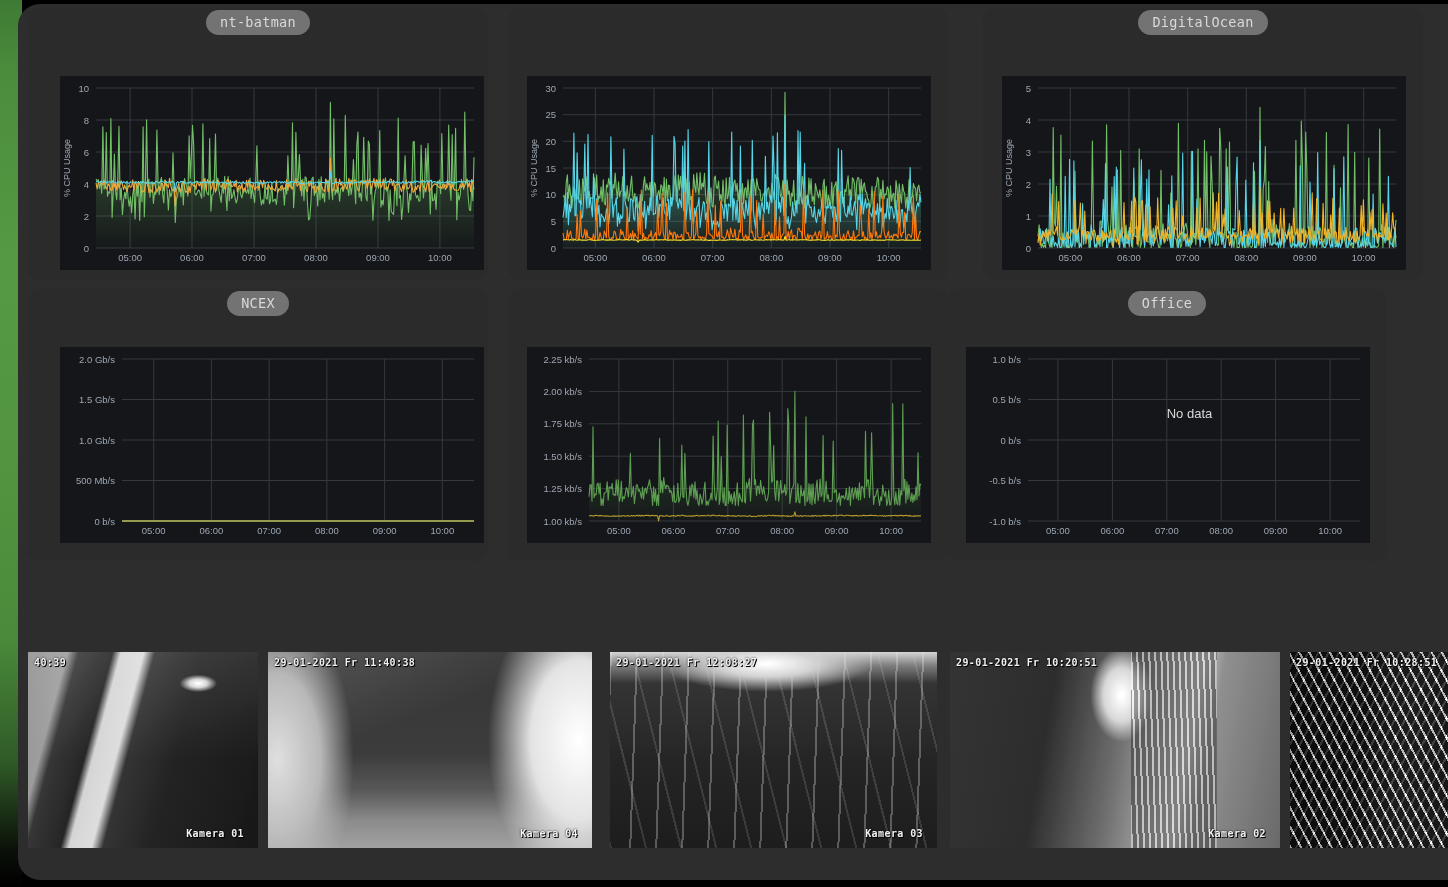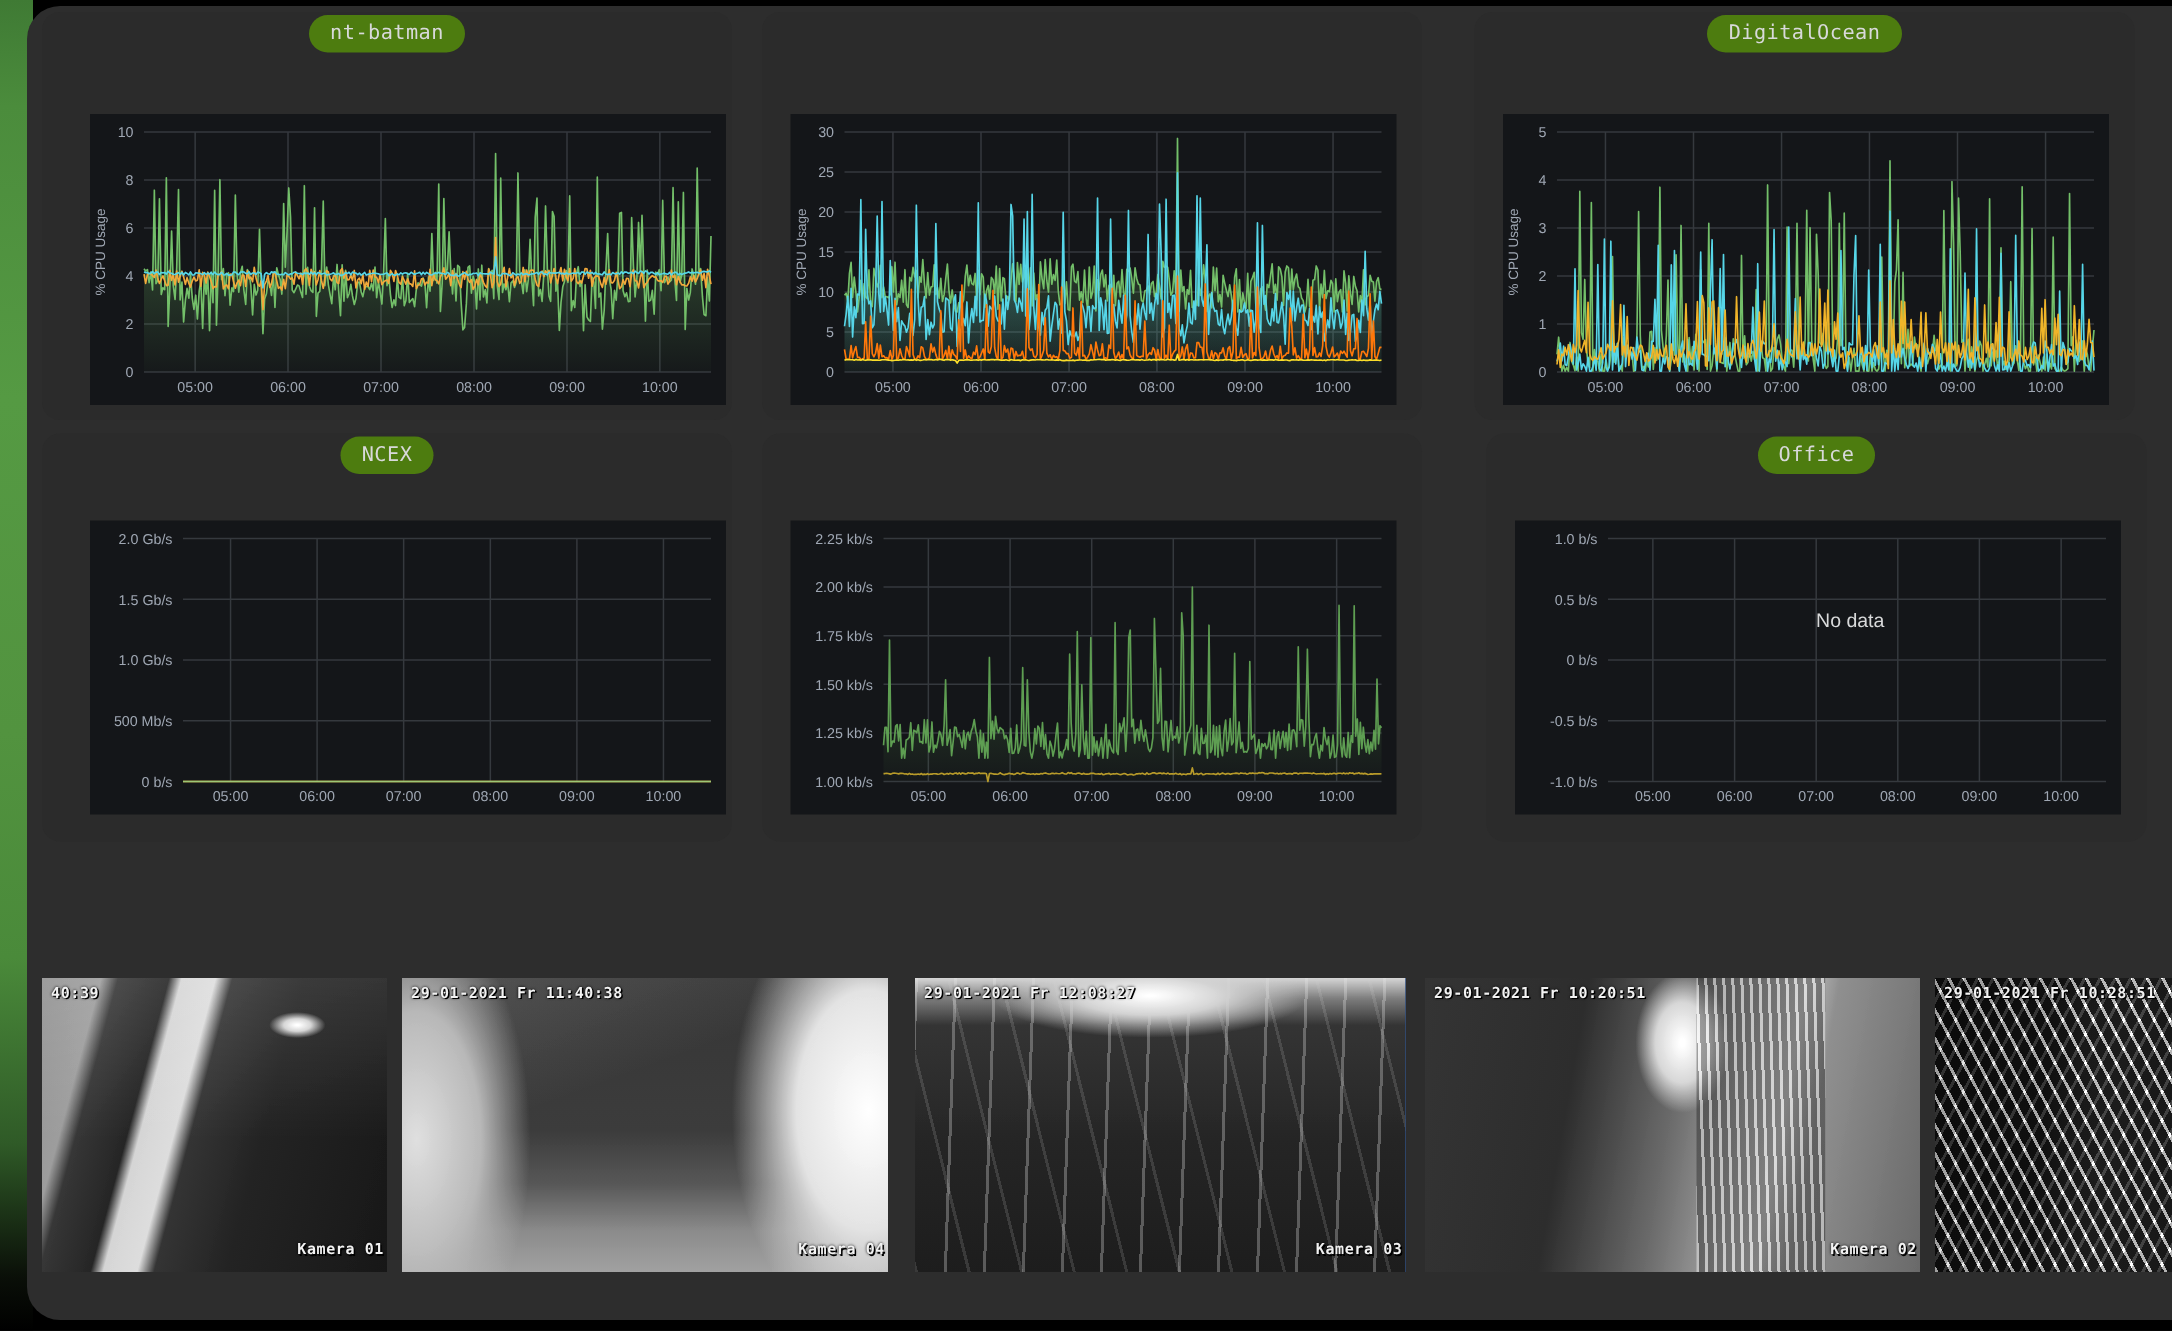--- a/index.html
+++ b/index.html
@@ -45,21 +45,21 @@
     height: 28px;
     display: flex;
     align-items: center;
     justify-content: center;
   }
   .panel-title {
     font-family: "DejaVu Sans Mono", "Liberation Mono", monospace;
     font-size: 13.5px;
     letter-spacing: 0.3px;
     color: #d8d9da;
-    background: #4d7c0f;
+    background: #737373;
     border-radius: 13px;
     padding: 4px 14px 5px;
     white-space: nowrap;
   }
   .graph {
     position: absolute;
     background: #141619;
     overflow: hidden;
   }
   .graph svg { display: block; }
@@ -93,21 +93,21 @@
     font-family: "DejaVu Sans Mono", "Liberation Mono", monospace;
     font-size: 10px;
     font-weight: bold;
     color: #f2f2f2;
     letter-spacing: 0.4px;
     text-shadow: 0 0 2px #000, 1px 1px 0 #000;
     white-space: nowrap;
   }
   .cam .lbl {
     position: absolute;
-    bottom: 9px; right: 2px;
+    bottom: 9px; right: 14px;
     font-family: "DejaVu Sans Mono", "Liberation Mono", monospace;
     font-size: 10px;
     font-weight: bold;
     color: #f2f2f2;
     letter-spacing: 0.4px;
     text-shadow: 0 0 2px #000, 1px 1px 0 #000;
     white-space: nowrap;
   }
 </style>
 </head>
@@ -361,21 +361,21 @@
               <line x1="309.6" y1="12" x2="309.6" y2="174" stroke="#35393e" stroke-width="1"></line>
               <text x="309.6" y="187.0" text-anchor="middle" font-family="Liberation Sans, sans-serif" font-size="9.5" fill="#9fa7b3">09:00</text>
               <line x1="364.1" y1="12" x2="364.1" y2="174" stroke="#35393e" stroke-width="1"></line>
               <text x="364.1" y="187.0" text-anchor="middle" font-family="Liberation Sans, sans-serif" font-size="9.5" fill="#9fa7b3">10:00</text>
               <path d="M62.0 149.8L63.0 137.8L64.0 137.8L65.0 154.2L66.0 79.7L67.0 150.7L68.1 147.0L69.1 147.8L70.1 137.1L71.1 136.1L72.1 146.9L73.1 136.1L74.1 158.4L75.1 151.8L76.1 158.4L77.1 146.3L78.1 145.8L79.2 144.5L80.2 134.8L81.2 153.3L82.2 139.8L83.2 140.5L84.2 141.5L85.2 136.2L86.2 147.7L87.2 147.4L88.2 148.6L89.2 132.8L90.3 148.3L91.3 132.9L92.3 154.3L93.3 150.3L94.3 134.3L95.3 154.5L96.3 149.7L97.3 151.6L98.3 146.6L99.3 140.5L100.3 142.7L101.4 150.0L102.4 136.5L103.4 106.2L104.4 149.8L105.4 145.7L106.4 139.4L107.4 156.8L108.4 147.7L109.4 137.7L110.4 138.0L111.4 144.1L112.5 142.6L113.5 146.6L114.5 151.3L115.5 140.1L116.5 152.2L117.5 143.0L118.5 141.1L119.5 146.4L120.5 140.4L121.5 137.8L122.5 132.7L123.6 140.4L124.6 144.3L125.6 158.4L126.6 139.8L127.6 154.5L128.6 142.2L129.6 158.4L130.6 147.8L131.6 158.4L132.6 91.3L133.6 145.4L134.7 133.8L135.7 145.8L136.7 130.6L137.7 138.6L138.7 141.5L139.7 138.0L140.7 138.9L141.7 139.7L142.7 145.5L143.7 143.3L144.7 146.2L145.8 154.6L146.8 138.5L147.8 155.3L148.8 155.2L149.8 151.8L150.8 136.3L151.8 155.1L152.8 152.2L153.8 146.2L154.8 98.1L155.8 149.8L156.9 150.4L157.9 106.2L158.9 140.9L159.9 154.2L160.9 158.4L161.9 153.4L162.9 138.7L163.9 148.9L164.9 137.0L165.9 138.6L166.9 150.6L168.0 134.7L169.0 152.4L170.0 142.7L171.0 155.7L172.0 158.4L173.0 147.1L174.0 150.3L175.0 157.1L176.0 152.5L177.0 142.7L178.0 135.1L179.1 158.2L180.1 154.2L181.1 158.3L182.1 153.4L183.1 152.3L184.1 146.1L185.1 152.8L186.1 89.1L187.1 134.8L188.1 150.2L189.1 153.7L190.2 142.5L191.2 74.1L192.2 157.4L193.2 152.5L194.2 109.5L195.2 144.7L196.2 156.0L197.2 140.6L198.2 158.4L199.2 158.4L200.2 78.1L201.3 156.5L202.3 144.2L203.3 154.4L204.3 147.0L205.3 156.9L206.3 150.8L207.3 144.8L208.3 158.4L209.3 148.4L210.3 135.9L211.3 158.4L212.4 146.3L213.4 150.7L214.4 153.7L215.4 154.9L216.4 68.1L217.4 153.6L218.4 156.0L219.4 135.3L220.4 140.9L221.4 137.4L222.4 131.5L223.5 154.0L224.5 135.2L225.5 78.0L226.5 73.0L227.5 137.5L228.5 132.6L229.5 148.4L230.5 139.7L231.5 139.0L232.5 146.7L233.6 133.2L234.6 142.3L235.6 147.2L236.6 139.6L237.6 145.7L238.6 152.3L239.6 154.1L240.6 151.6L241.6 144.8L242.6 65.3L243.6 98.8L244.7 135.3L245.7 133.4L246.7 98.6L247.7 144.7L248.7 153.1L249.7 133.8L250.7 134.0L251.7 154.2L252.7 143.9L253.7 133.3L254.7 146.5L255.8 143.8L256.8 145.1L257.8 137.6L258.8 148.3L259.8 144.0L260.8 61.5L261.8 76.9L262.8 156.4L263.8 149.0L264.8 141.6L265.8 140.9L266.9 136.4L267.9 44.4L268.9 155.4L269.9 152.4L270.9 136.5L271.9 155.0L272.9 156.0L273.9 138.5L274.9 148.6L275.9 148.4L276.9 143.0L278.0 158.4L279.0 69.8L280.0 154.7L281.0 152.5L282.0 136.5L283.0 156.3L284.0 137.5L285.0 157.8L286.0 136.7L287.0 151.7L288.0 156.8L289.1 140.4L290.1 133.1L291.1 153.8L292.1 146.5L293.1 132.1L294.1 149.6L295.1 147.6L296.1 88.5L297.1 154.8L298.1 146.0L299.1 134.3L300.2 151.9L301.2 147.9L302.2 154.5L303.2 154.0L304.2 154.5L305.2 152.0L306.2 94.0L307.2 145.8L308.2 144.2L309.2 142.6L310.2 155.3L311.3 152.2L312.3 146.1L313.3 158.4L314.3 148.7L315.3 150.5L316.3 148.6L317.3 152.2L318.3 150.6L319.3 141.3L320.3 152.6L321.3 152.8L322.4 139.7L323.4 158.4L324.4 144.0L325.4 140.8L326.4 152.0L327.4 145.5L328.4 140.6L329.4 151.1L330.4 141.3L331.4 153.3L332.4 135.7L333.5 152.6L334.5 139.8L335.5 139.6L336.5 142.1L337.5 150.8L338.5 84.2L339.5 139.8L340.5 132.8L341.5 133.2L342.5 150.5L343.5 137.2L344.6 85.8L345.6 132.7L346.6 157.4L347.6 149.3L348.6 149.4L349.6 144.7L350.6 142.0L351.6 152.0L352.6 158.4L353.6 149.8L354.6 153.6L355.7 138.1L356.7 145.7L357.7 149.4L358.7 144.1L359.7 158.4L360.7 154.7L361.7 143.0L362.7 157.9L363.7 157.4L364.7 149.7L365.7 56.6L366.8 148.8L367.8 157.6L368.8 144.9L369.8 156.2L370.8 157.8L371.8 141.3L372.8 158.1L373.8 143.3L374.8 147.9L375.8 56.9L376.8 143.8L377.9 132.3L378.9 155.9L379.9 134.6L380.9 152.1L381.9 137.8L382.9 149.0L383.9 154.4L384.9 146.1L385.9 155.4L386.9 147.7L387.9 153.6L389.0 139.9L390.0 152.5L391.0 105.7L392.0 148.9L393.0 136.8L394.0 138.1L394.0 174.0L62.0 174.0Z" fill="url(#geShelter0)" stroke="none"></path>
               <path d="M62.0 149.8L63.0 137.8L64.0 137.8L65.0 154.2L66.0 79.7L67.0 150.7L68.1 147.0L69.1 147.8L70.1 137.1L71.1 136.1L72.1 146.9L73.1 136.1L74.1 158.4L75.1 151.8L76.1 158.4L77.1 146.3L78.1 145.8L79.2 144.5L80.2 134.8L81.2 153.3L82.2 139.8L83.2 140.5L84.2 141.5L85.2 136.2L86.2 147.7L87.2 147.4L88.2 148.6L89.2 132.8L90.3 148.3L91.3 132.9L92.3 154.3L93.3 150.3L94.3 134.3L95.3 154.5L96.3 149.7L97.3 151.6L98.3 146.6L99.3 140.5L100.3 142.7L101.4 150.0L102.4 136.5L103.4 106.2L104.4 149.8L105.4 145.7L106.4 139.4L107.4 156.8L108.4 147.7L109.4 137.7L110.4 138.0L111.4 144.1L112.5 142.6L113.5 146.6L114.5 151.3L115.5 140.1L116.5 152.2L117.5 143.0L118.5 141.1L119.5 146.4L120.5 140.4L121.5 137.8L122.5 132.7L123.6 140.4L124.6 144.3L125.6 158.4L126.6 139.8L127.6 154.5L128.6 142.2L129.6 158.4L130.6 147.8L131.6 158.4L132.6 91.3L133.6 145.4L134.7 133.8L135.7 145.8L136.7 130.6L137.7 138.6L138.7 141.5L139.7 138.0L140.7 138.9L141.7 139.7L142.7 145.5L143.7 143.3L144.7 146.2L145.8 154.6L146.8 138.5L147.8 155.3L148.8 155.2L149.8 151.8L150.8 136.3L151.8 155.1L152.8 152.2L153.8 146.2L154.8 98.1L155.8 149.8L156.9 150.4L157.9 106.2L158.9 140.9L159.9 154.2L160.9 158.4L161.9 153.4L162.9 138.7L163.9 148.9L164.9 137.0L165.9 138.6L166.9 150.6L168.0 134.7L169.0 152.4L170.0 142.7L171.0 155.7L172.0 158.4L173.0 147.1L174.0 150.3L175.0 157.1L176.0 152.5L177.0 142.7L178.0 135.1L179.1 158.2L180.1 154.2L181.1 158.3L182.1 153.4L183.1 152.3L184.1 146.1L185.1 152.8L186.1 89.1L187.1 134.8L188.1 150.2L189.1 153.7L190.2 142.5L191.2 74.1L192.2 157.4L193.2 152.5L194.2 109.5L195.2 144.7L196.2 156.0L197.2 140.6L198.2 158.4L199.2 158.4L200.2 78.1L201.3 156.5L202.3 144.2L203.3 154.4L204.3 147.0L205.3 156.9L206.3 150.8L207.3 144.8L208.3 158.4L209.3 148.4L210.3 135.9L211.3 158.4L212.4 146.3L213.4 150.7L214.4 153.7L215.4 154.9L216.4 68.1L217.4 153.6L218.4 156.0L219.4 135.3L220.4 140.9L221.4 137.4L222.4 131.5L223.5 154.0L224.5 135.2L225.5 78.0L226.5 73.0L227.5 137.5L228.5 132.6L229.5 148.4L230.5 139.7L231.5 139.0L232.5 146.7L233.6 133.2L234.6 142.3L235.6 147.2L236.6 139.6L237.6 145.7L238.6 152.3L239.6 154.1L240.6 151.6L241.6 144.8L242.6 65.3L243.6 98.8L244.7 135.3L245.7 133.4L246.7 98.6L247.7 144.7L248.7 153.1L249.7 133.8L250.7 134.0L251.7 154.2L252.7 143.9L253.7 133.3L254.7 146.5L255.8 143.8L256.8 145.1L257.8 137.6L258.8 148.3L259.8 144.0L260.8 61.5L261.8 76.9L262.8 156.4L263.8 149.0L264.8 141.6L265.8 140.9L266.9 136.4L267.9 44.4L268.9 155.4L269.9 152.4L270.9 136.5L271.9 155.0L272.9 156.0L273.9 138.5L274.9 148.6L275.9 148.4L276.9 143.0L278.0 158.4L279.0 69.8L280.0 154.7L281.0 152.5L282.0 136.5L283.0 156.3L284.0 137.5L285.0 157.8L286.0 136.7L287.0 151.7L288.0 156.8L289.1 140.4L290.1 133.1L291.1 153.8L292.1 146.5L293.1 132.1L294.1 149.6L295.1 147.6L296.1 88.5L297.1 154.8L298.1 146.0L299.1 134.3L300.2 151.9L301.2 147.9L302.2 154.5L303.2 154.0L304.2 154.5L305.2 152.0L306.2 94.0L307.2 145.8L308.2 144.2L309.2 142.6L310.2 155.3L311.3 152.2L312.3 146.1L313.3 158.4L314.3 148.7L315.3 150.5L316.3 148.6L317.3 152.2L318.3 150.6L319.3 141.3L320.3 152.6L321.3 152.8L322.4 139.7L323.4 158.4L324.4 144.0L325.4 140.8L326.4 152.0L327.4 145.5L328.4 140.6L329.4 151.1L330.4 141.3L331.4 153.3L332.4 135.7L333.5 152.6L334.5 139.8L335.5 139.6L336.5 142.1L337.5 150.8L338.5 84.2L339.5 139.8L340.5 132.8L341.5 133.2L342.5 150.5L343.5 137.2L344.6 85.8L345.6 132.7L346.6 157.4L347.6 149.3L348.6 149.4L349.6 144.7L350.6 142.0L351.6 152.0L352.6 158.4L353.6 149.8L354.6 153.6L355.7 138.1L356.7 145.7L357.7 149.4L358.7 144.1L359.7 158.4L360.7 154.7L361.7 143.0L362.7 157.9L363.7 157.4L364.7 149.7L365.7 56.6L366.8 148.8L367.8 157.6L368.8 144.9L369.8 156.2L370.8 157.8L371.8 141.3L372.8 158.1L373.8 143.3L374.8 147.9L375.8 56.9L376.8 143.8L377.9 132.3L378.9 155.9L379.9 134.6L380.9 152.1L381.9 137.8L382.9 149.0L383.9 154.4L384.9 146.1L385.9 155.4L386.9 147.7L387.9 153.6L389.0 139.9L390.0 152.5L391.0 105.7L392.0 148.9L393.0 136.8L394.0 138.1" fill="none" stroke="#5e9e52" stroke-width="1.1" stroke-linejoin="round"></path>
               <path d="M62.0 168.7L63.0 168.7L64.0 168.5L65.0 168.7L66.0 168.9L67.0 169.1L68.1 168.5L69.1 168.4L70.1 168.5L71.1 168.7L72.1 168.9L73.1 168.6L74.1 168.5L75.1 168.7L76.1 169.0L77.1 168.9L78.1 169.3L79.2 168.6L80.2 169.2L81.2 169.0L82.2 169.3L83.2 169.2L84.2 169.2L85.2 169.0L86.2 169.3L87.2 168.7L88.2 169.4L89.2 169.1L90.3 169.3L91.3 168.8L92.3 169.3L93.3 169.0L94.3 169.1L95.3 168.8L96.3 168.8L97.3 168.9L98.3 169.2L99.3 169.0L100.3 168.6L101.4 168.7L102.4 169.3L103.4 169.0L104.4 168.6L105.4 169.1L106.4 168.5L107.4 168.8L108.4 169.1L109.4 168.5L110.4 168.3L111.4 169.0L112.5 168.3L113.5 169.1L114.5 168.3L115.5 168.6L116.5 168.9L117.5 168.8L118.5 168.2L119.5 168.5L120.5 168.4L121.5 168.3L122.5 169.0L123.6 168.6L124.6 168.6L125.6 168.2L126.6 168.7L127.6 168.6L128.6 168.6L129.6 168.5L130.6 168.9L131.6 174.0L132.6 168.7L133.6 168.6L134.7 168.8L135.7 169.1L136.7 169.0L137.7 169.2L138.7 169.0L139.7 168.2L140.7 168.9L141.7 169.3L142.7 169.4L143.7 169.1L144.7 168.9L145.8 168.5L146.8 168.9L147.8 168.8L148.8 169.3L149.8 169.1L150.8 168.4L151.8 168.4L152.8 169.0L153.8 168.8L154.8 168.1L155.8 168.3L156.9 168.7L157.9 168.9L158.9 168.8L159.9 169.2L160.9 169.0L161.9 168.9L162.9 169.3L163.9 168.8L164.9 169.1L165.9 169.1L166.9 168.7L168.0 168.9L169.0 168.5L170.0 168.3L171.0 168.7L172.0 168.9L173.0 169.0L174.0 168.6L175.0 168.6L176.0 168.8L177.0 168.5L178.0 168.7L179.1 168.8L180.1 168.7L181.1 168.1L182.1 168.6L183.1 169.0L184.1 168.9L185.1 168.0L186.1 168.6L187.1 168.1L188.1 168.8L189.1 168.8L190.2 169.0L191.2 168.5L192.2 168.4L193.2 168.7L194.2 169.1L195.2 168.6L196.2 168.9L197.2 169.1L198.2 169.1L199.2 168.9L200.2 168.6L201.3 168.5L202.3 168.6L203.3 169.0L204.3 169.0L205.3 168.9L206.3 169.1L207.3 168.6L208.3 169.4L209.3 169.3L210.3 168.9L211.3 168.8L212.4 168.6L213.4 169.3L214.4 169.0L215.4 168.8L216.4 169.0L217.4 168.7L218.4 169.0L219.4 169.3L220.4 169.4L221.4 169.0L222.4 168.7L223.5 168.9L224.5 169.6L225.5 169.5L226.5 169.2L227.5 169.2L228.5 169.7L229.5 169.5L230.5 168.9L231.5 168.9L232.5 168.7L233.6 168.9L234.6 168.5L235.6 169.0L236.6 169.3L237.6 168.3L238.6 169.1L239.6 169.0L240.6 168.6L241.6 168.2L242.6 168.2L243.6 168.7L244.7 168.7L245.7 168.4L246.7 168.4L247.7 168.9L248.7 168.4L249.7 168.7L250.7 168.9L251.7 168.4L252.7 169.1L253.7 168.8L254.7 168.9L255.8 169.0L256.8 168.5L257.8 169.0L258.8 169.2L259.8 168.7L260.8 169.5L261.8 169.0L262.8 169.2L263.8 169.4L264.8 168.9L265.8 168.8L266.9 168.9L267.9 164.9L268.9 169.2L269.9 169.0L270.9 168.6L271.9 169.3L272.9 168.9L273.9 168.5L274.9 169.4L275.9 169.3L276.9 168.8L278.0 168.8L279.0 168.9L280.0 169.0L281.0 169.0L282.0 168.8L283.0 169.2L284.0 169.2L285.0 168.5L286.0 169.3L287.0 168.8L288.0 168.4L289.1 168.8L290.1 169.2L291.1 168.7L292.1 168.7L293.1 169.2L294.1 168.9L295.1 168.7L296.1 168.6L297.1 168.4L298.1 168.6L299.1 168.9L300.2 168.3L301.2 168.5L302.2 168.7L303.2 168.5L304.2 169.1L305.2 168.8L306.2 168.4L307.2 168.6L308.2 168.3L309.2 168.7L310.2 168.6L311.3 168.7L312.3 168.1L313.3 168.3L314.3 168.1L315.3 168.2L316.3 168.8L317.3 168.7L318.3 168.9L319.3 168.3L320.3 168.3L321.3 168.3L322.4 168.6L323.4 168.8L324.4 168.5L325.4 169.0L326.4 168.6L327.4 168.9L328.4 168.5L329.4 168.4L330.4 168.9L331.4 168.9L332.4 168.7L333.5 168.7L334.5 169.1L335.5 168.4L336.5 168.3L337.5 168.4L338.5 169.0L339.5 168.5L340.5 168.5L341.5 168.6L342.5 168.4L343.5 168.3L344.6 168.4L345.6 168.5L346.6 168.5L347.6 168.8L348.6 168.3L349.6 168.7L350.6 169.0L351.6 168.8L352.6 168.8L353.6 168.7L354.6 168.8L355.7 168.6L356.7 169.3L357.7 168.8L358.7 169.2L359.7 168.6L360.7 169.0L361.7 168.6L362.7 168.5L363.7 169.0L364.7 168.6L365.7 168.5L366.8 168.5L367.8 168.8L368.8 168.3L369.8 168.9L370.8 168.5L371.8 168.9L372.8 168.2L373.8 168.5L374.8 168.3L375.8 169.0L376.8 168.6L377.9 168.6L378.9 168.2L379.9 168.8L380.9 168.6L381.9 168.9L382.9 168.6L383.9 168.9L384.9 169.3L385.9 169.2L386.9 168.9L387.9 169.1L389.0 168.9L390.0 168.8L391.0 168.9L392.0 168.8L393.0 168.9L394.0 168.8" fill="none" stroke="#b89b2a" stroke-width="1.1" stroke-linejoin="round"></path>
             </svg>
           </div>
         </div>
-        <div class="panel" style="left: 973px; top: 285px; width: 440px; height: 272px;">
+        <div class="panel" style="left: 929px; top: 285px; width: 440px; height: 272px;">
           <div class="panel-title-wrap">
             <div class="panel-title">Office</div>
           </div>
           <div class="graph" style="left: 19px; top: 58px; width: 404px; height: 196px;">
             <svg xmlns="http://www.w3.org/2000/svg" width="404" height="196" viewBox="0 0 404 196">
               <defs></defs>
               <line x1="62" y1="174.0" x2="394" y2="174.0" stroke="#35393e" stroke-width="1"></line>
               <text x="55" y="177.5" text-anchor="end" font-family="Liberation Sans, sans-serif" font-size="9.5" fill="#9fa7b3">-1.0 b/s</text>
               <line x1="62" y1="133.5" x2="394" y2="133.5" stroke="#35393e" stroke-width="1"></line>
               <text x="55" y="137.0" text-anchor="end" font-family="Liberation Sans, sans-serif" font-size="9.5" fill="#9fa7b3">-0.5 b/s</text>

